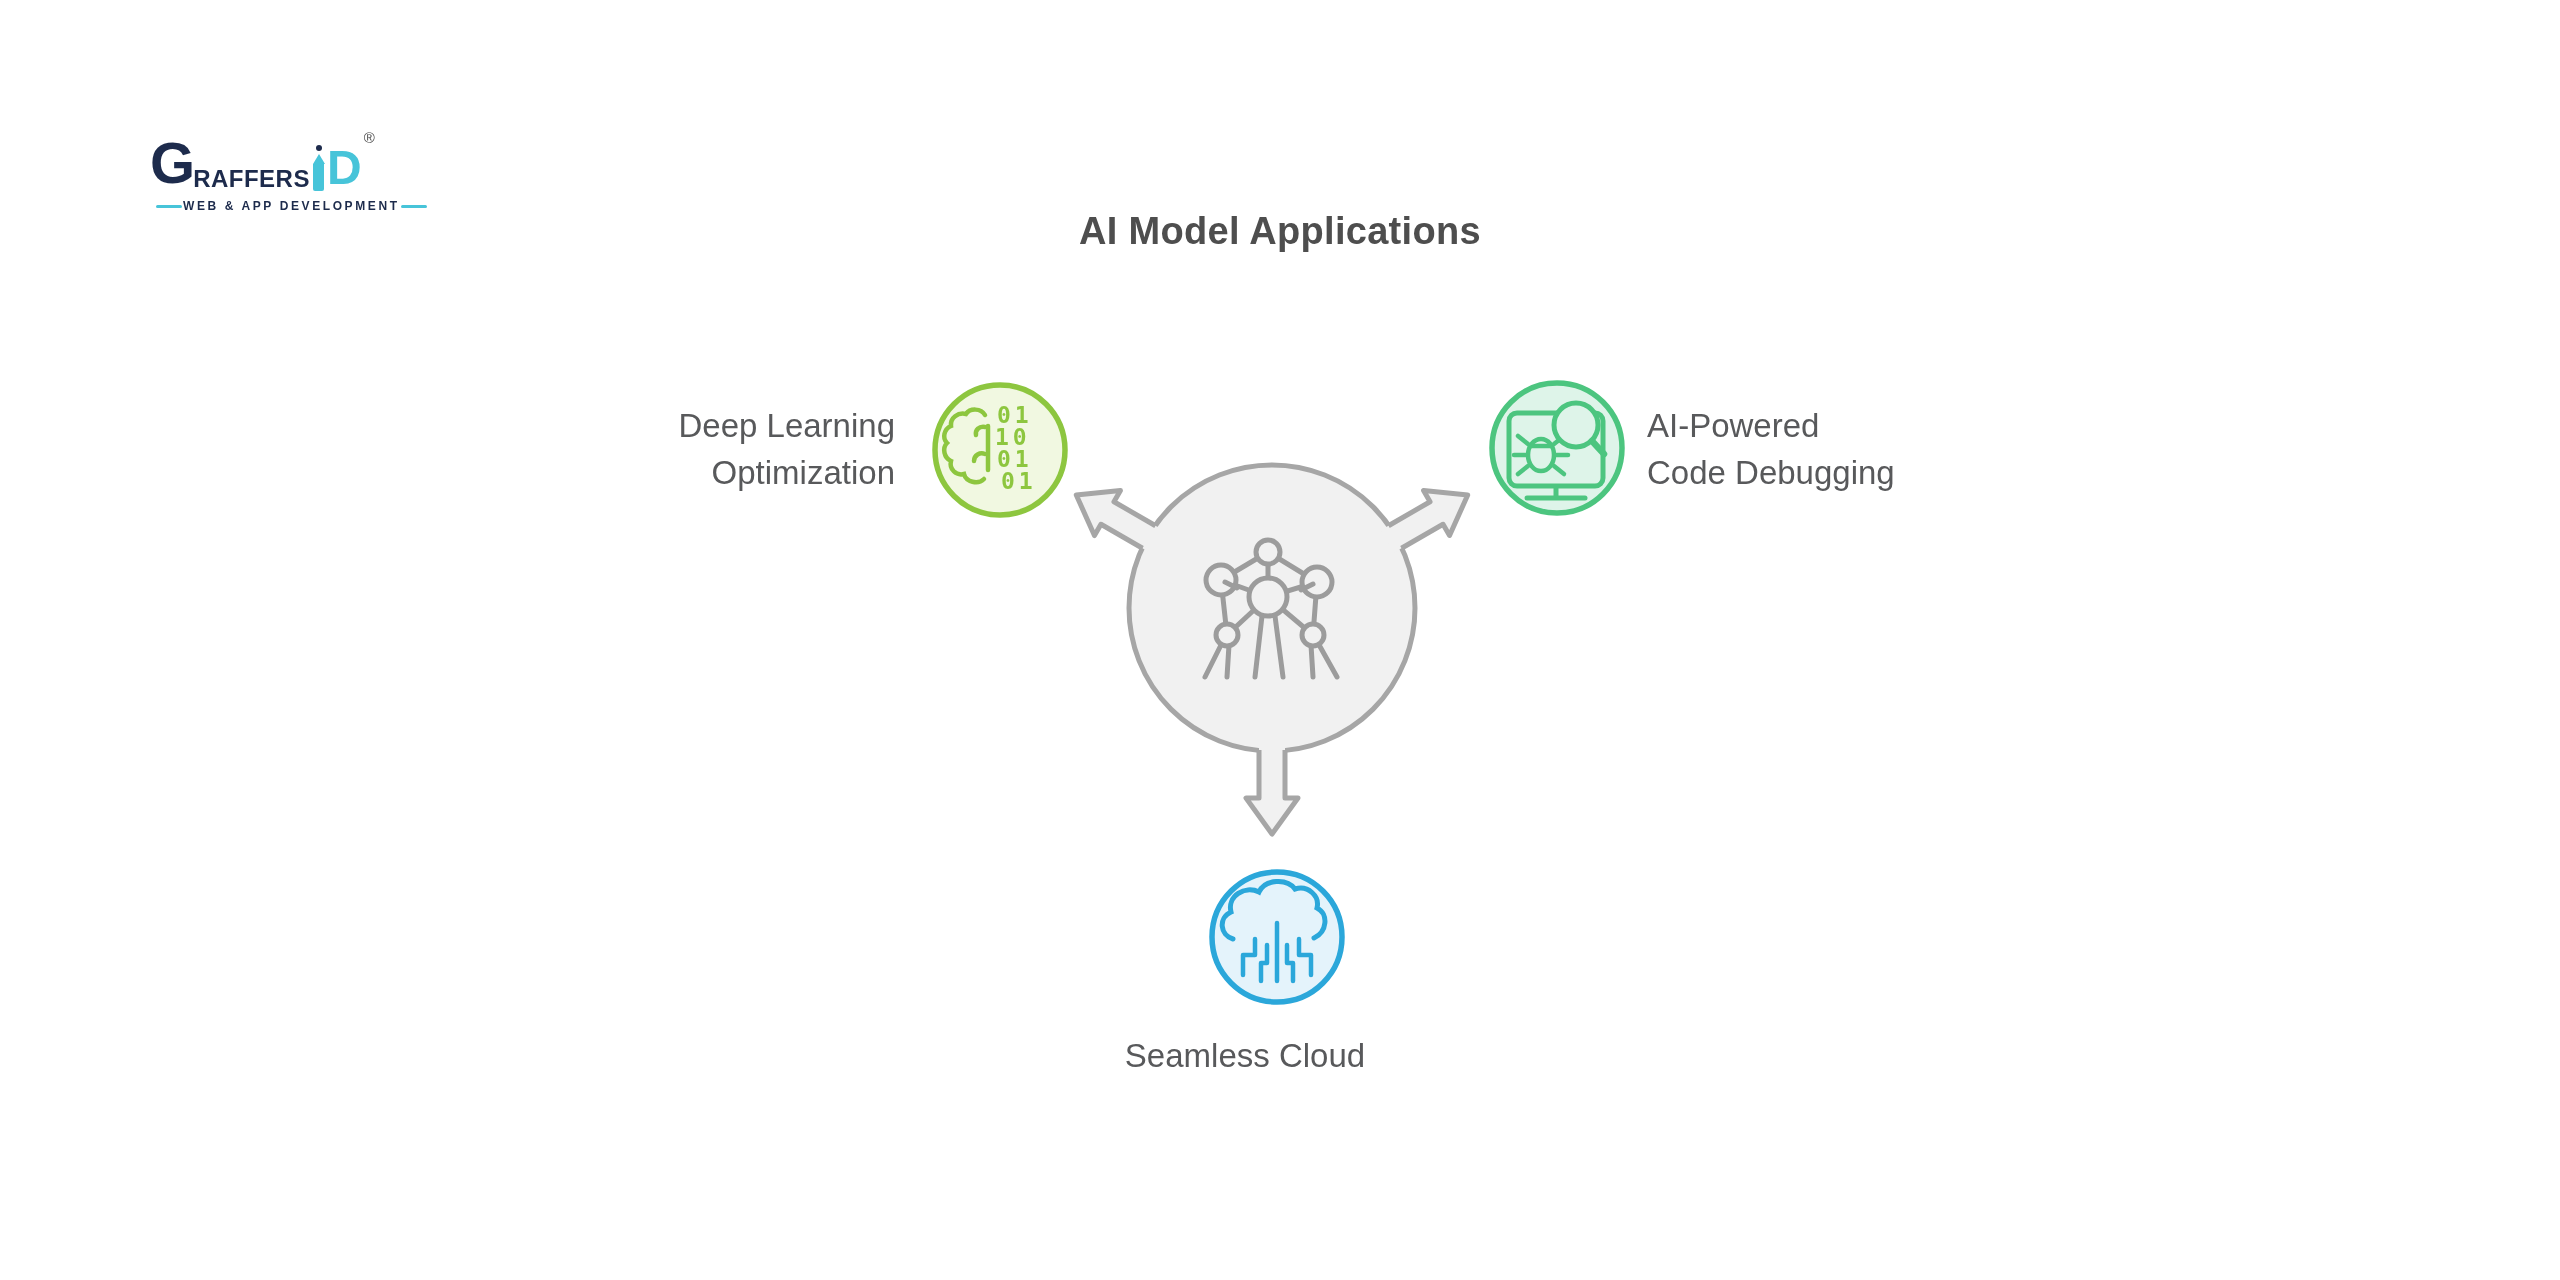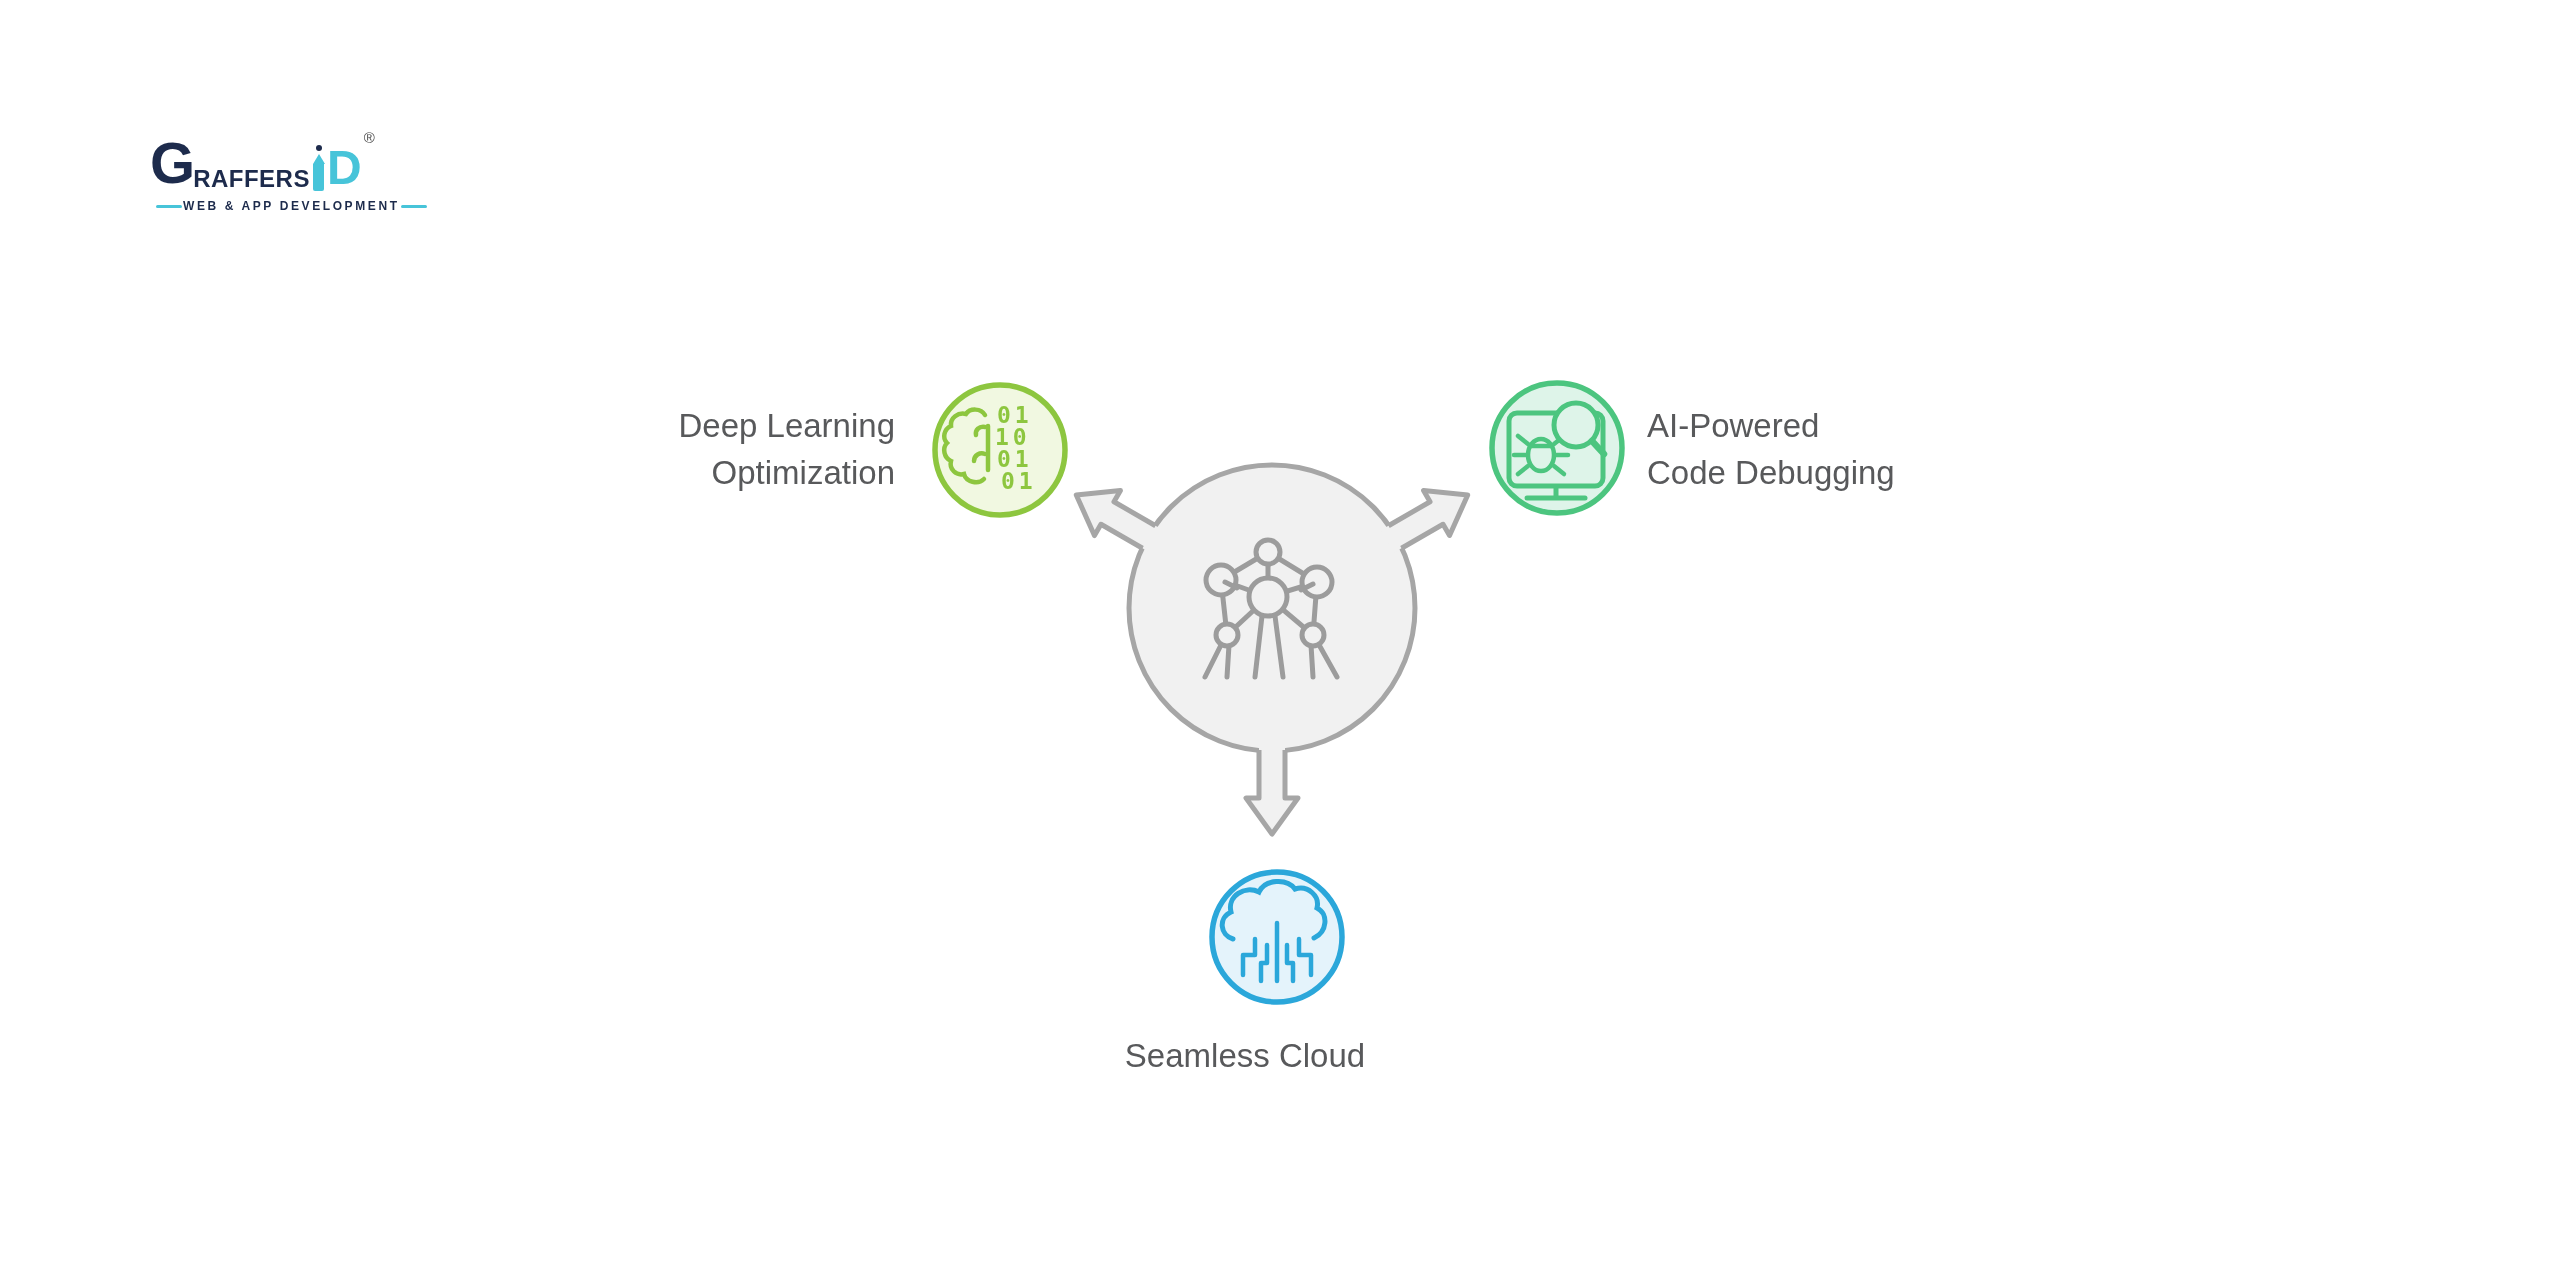--- a/index.html
+++ b/index.html
@@ -53,20 +53,21 @@
         <span class="logo-d">D</span>
       <span class="logo-reg">®</span>
     </div>
     <div class="logo-tagline">
       <span class="tag-dash"></span>
       <span class="tag-text">WEB &amp; APP DEVELOPMENT</span>
       <span class="tag-dash"></span>
     </div>
   </div>
 
+  <div class="title">AI Model Applications</div>
 
   <svg class="abs" style="left:1030px;top:440px;" width="490" height="400" viewBox="0 0 490 400">
 
     <circle cx="242" cy="168" r="143" fill="#f1f1f1" stroke="#a6a6a6" stroke-width="5"></circle>
 
     <g transform="translate(242,168) rotate(-60)">
       <polygon points="-13,-133 -13,-190 -26,-190 0,-226 26,-190 13,-190 13,-133" fill="#f1f1f1"></polygon>
       <path d="M-13,-142 L-13,-190 L-26,-190 L0,-226 L26,-190 L13,-190 L13,-142" fill="none" stroke="#a6a6a6" stroke-width="5" stroke-linejoin="round"></path>
     </g>
     <g transform="translate(242,168) rotate(60)">

